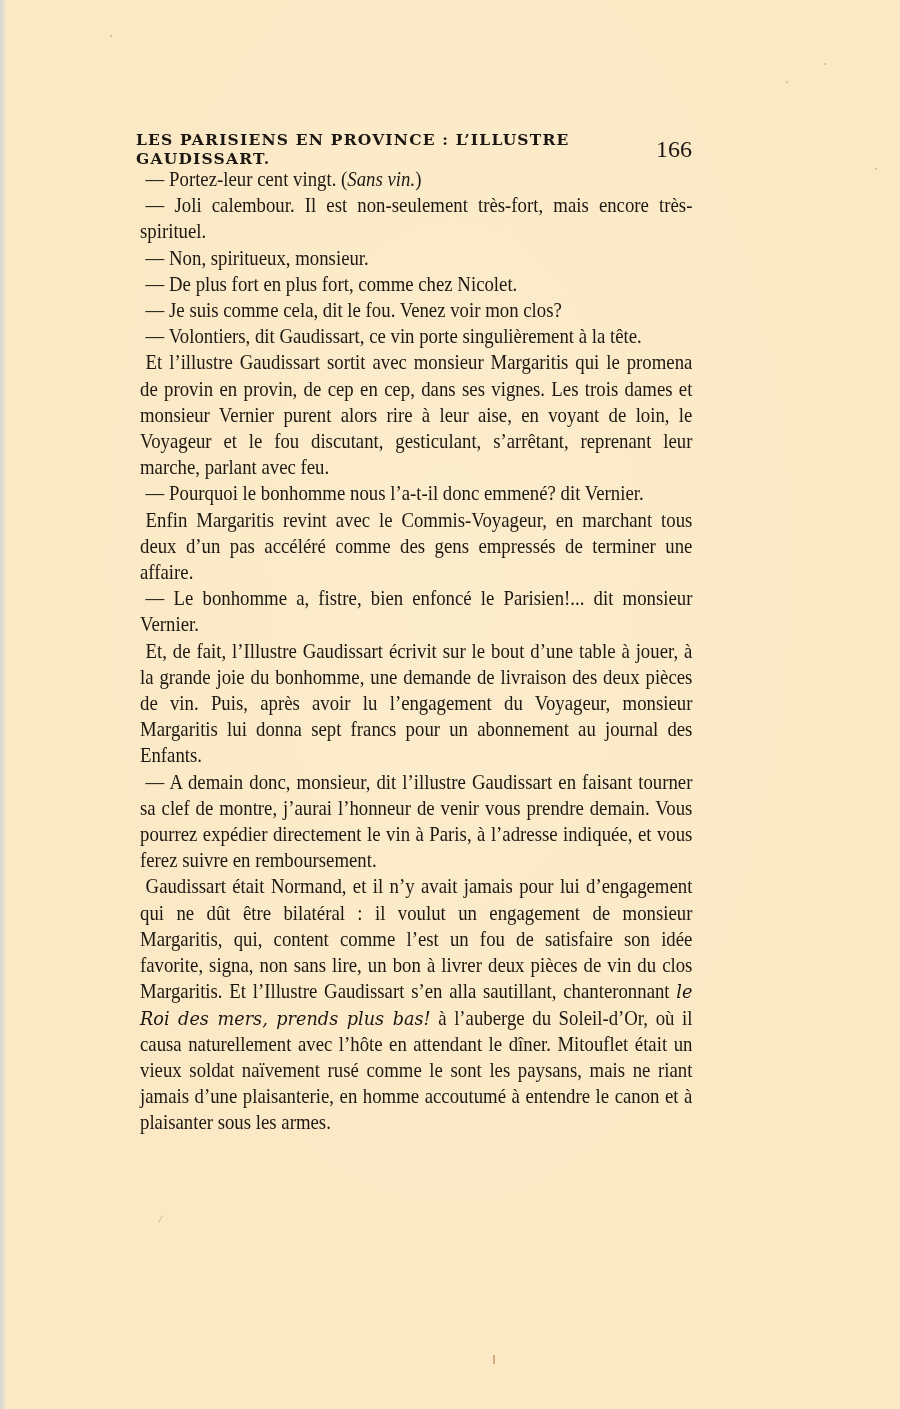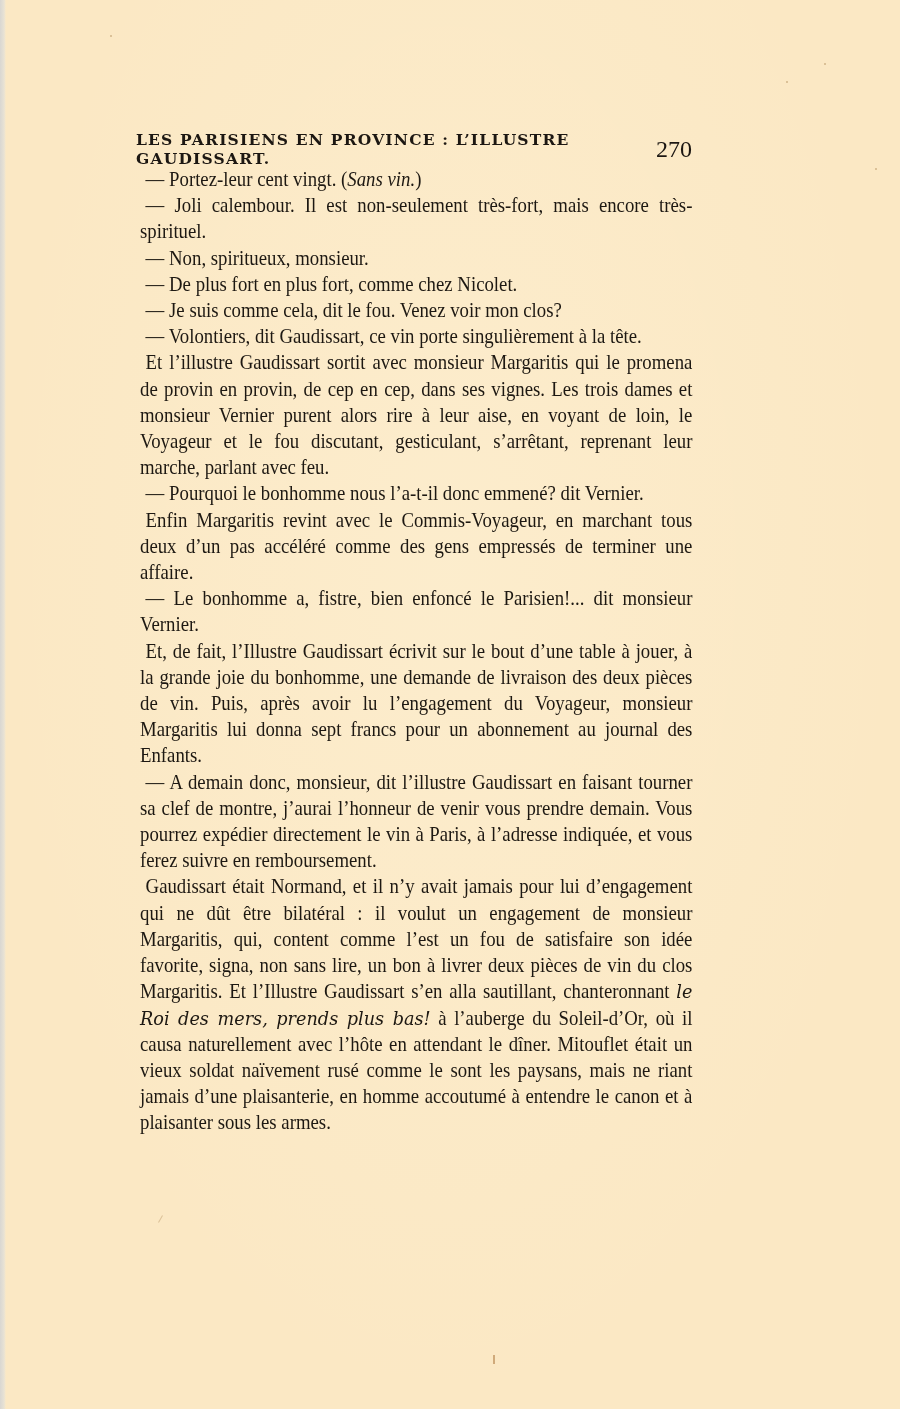--- a/index.html
+++ b/index.html
@@ -104,21 +104,21 @@
 
   <div class="speck" style="left:110px;top:35px;width:2px;height:2px;"></div>
   <div class="speck" style="left:824px;top:63px;width:2px;height:2px;"></div>
   <div class="speck" style="left:786px;top:81px;width:2px;height:2px;"></div>
   <div class="speck" style="left:875px;top:168px;width:2px;height:2px;"></div>
   <div class="speck" style="left:160px;top:1215px;width:1px;height:8px;transform:rotate(30deg);"></div>
   <div class="bottom-mark"></div>
 
   <header class="running-head">
     <span class="running-title">Les Parisiens en province : l’illustre Gaudissart.</span>
-    <span class="page-number">270</span>
+    <span class="page-number">166</span>
   </header>
 
   <main class="text-block">
     <p class="para dialogue"><span>— Portez-leur cent vingt. (</span><span class="italic">Sans vin.</span><span>)</span></p>
     <p class="para dialogue"><span>— Joli calembour. Il est non-seulement très-fort, mais encore très-spirituel.</span></p>
     <p class="para dialogue"><span>— Non, spiritueux, monsieur.</span></p>
     <p class="para dialogue"><span>— De plus fort en plus fort, comme chez Nicolet.</span></p>
     <p class="para dialogue"><span>— Je suis comme cela, dit le fou. Venez voir mon clos?</span></p>
     <p class="para dialogue"><span>— Volontiers, dit Gaudissart, ce vin porte singulièrement à la tête.</span></p>
     <p class="para"><span>Et l’illustre Gaudissart sortit avec monsieur Margaritis qui le promena de provin en provin, de cep en cep, dans ses vignes. Les trois dames et monsieur Vernier purent alors rire à leur aise, en voyant de loin, le Voyageur et le fou discutant, gesticulant, s’arrêtant, reprenant leur marche, parlant avec feu.</span></p>

